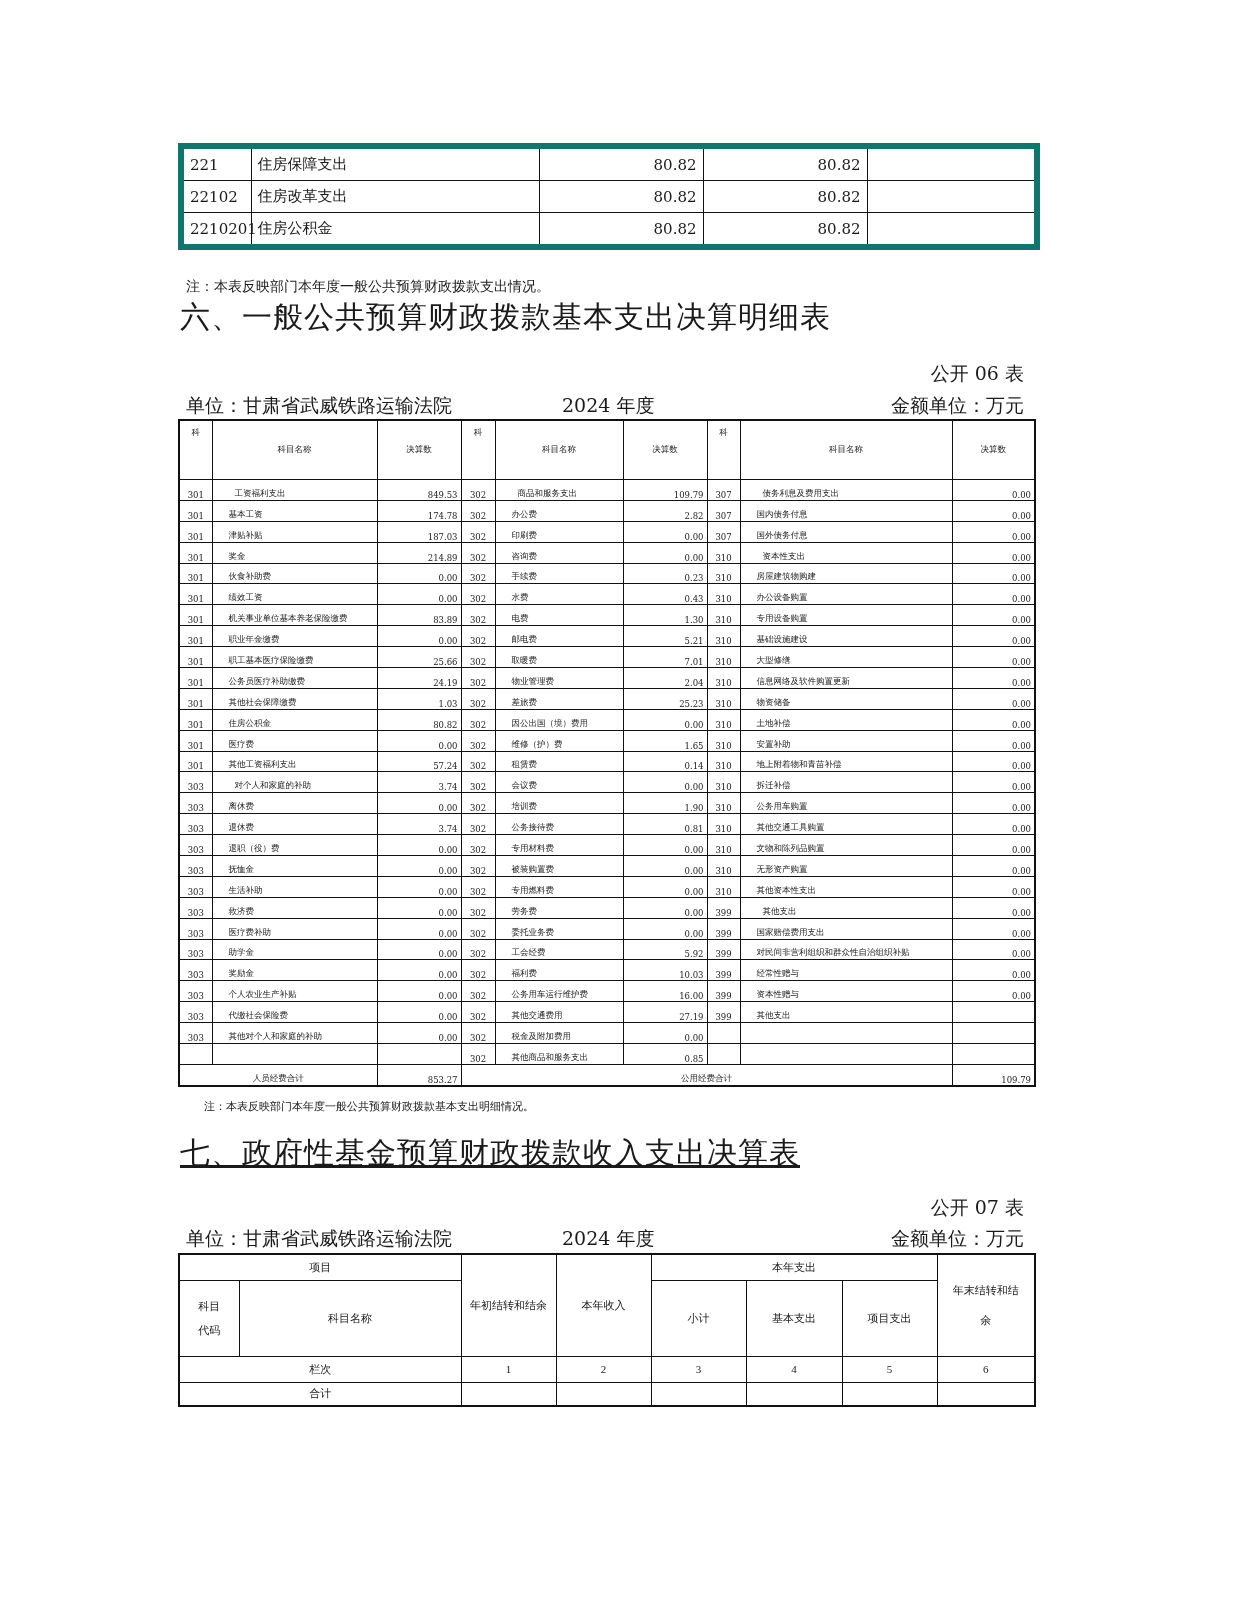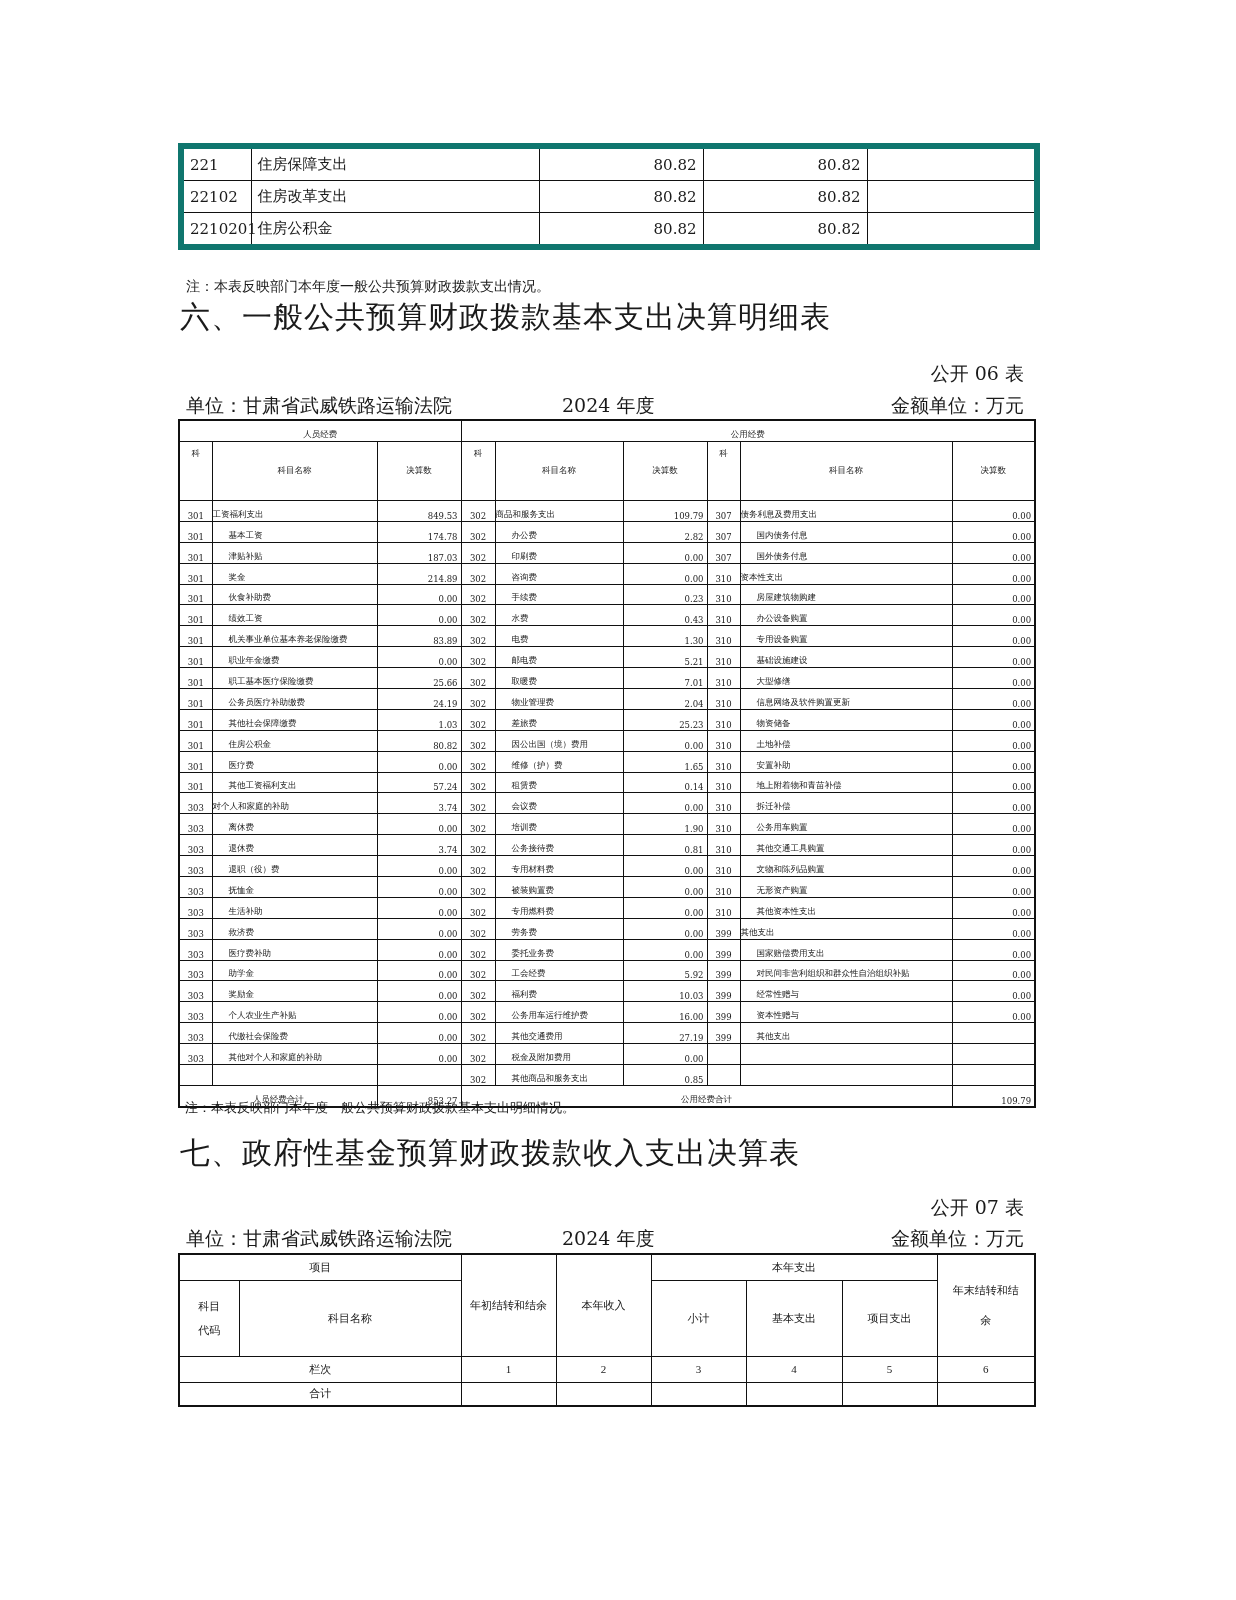--- a/index.html
+++ b/index.html
@@ -15,21 +15,21 @@
   .meta { font-size: 19px; }
   
   #t6 { left: 178px; top: 419px; width: 856px; border: 2px solid #111; }
   #t6 td { border: 1.5px solid #111; font-size: 8.5px; padding: 0 3px; height: 19.9px; vertical-align: bottom; white-space: nowrap; overflow: hidden; }
   #t6 td.c { text-align: center; }
   #t6 td.r { text-align: right; }
   #t6 tr.hdr1 td { height: 20px; text-align: center; vertical-align: bottom; }
   #t6 tr.hdr2 td { height: 52px; text-align: center; vertical-align: middle; }
   #t6 tr.tot td { height: 20px; }
   #t6 .ind { padding-left: 16px; }
-  #t6 .top { padding-left: 0; }
+  #t6 .top { padding-left: 22px; }
   
   #t7 { left: 178px; top: 1253px; width: 856px; border: 2px solid #111; font-family: Liberation Serif, serif; }
   #t7 td { border: 1.5px solid #111; font-size: 11px; text-align: center; vertical-align: middle; padding: 0 2px; }
 </style>
 </head>
 <body>
 
 <table id="t5" class="abs">
   <colgroup>
       <col style="width:70px">
@@ -76,24 +76,20 @@
       <col style="width:165px">
       <col style="width:84px">
     <col style="width:34px">
       <col style="width:128px">
       <col style="width:84px">
     <col style="width:33px">
       <col style="width:212px">
       <col style="width:83px">
   </colgroup>
   <tbody id="t6-body">
-    <tr class="hdr1">
-      <td colspan="3">人员经费</td>
-      <td colspan="6">公用经费</td>
-    </tr>
     <tr class="hdr2">
       <td style="vertical-align:top;padding-top:6px;">科</td>
       <td>科目名称</td>
       <td>决算数</td>
       <td style="vertical-align:top;padding-top:6px;">科</td>
       <td>科目名称</td>
       <td>决算数</td>
       <td style="vertical-align:top;padding-top:6px;">科</td>
       <td>科目名称</td>
       <td>决算数</td>
@@ -409,23 +405,23 @@
     </tbody>
   <tbody>
     <tr class="tot">
       <td colspan="2" class="c">人员经费合计</td>
       <td class="r">853.27</td>
       <td colspan="5" class="c">公用经费合计</td>
       <td class="r">109.79</td>
     </tr>
   </tbody>
 </table>
-<div class="abs" style="left:185px; top:1099px; font-size:13px;">注：本表反映部门本年度一般公共预算财政拨款基本支出明细情况。</div>
-
-<div class="abs section-title" style="left:180px; top:1133px;">七、政府性基金预算财政拨款收入支出决算表</div>
+<div class="abs" style="left:204px; top:1099px; font-size:11px;">注：本表反映部门本年度一般公共预算财政拨款基本支出明细情况。</div>
+
+<div class="abs section-title" style="left:180px; top:1133px;text-decoration:underline;">七、政府性基金预算财政拨款收入支出决算表</div>
 <div class="abs meta" style="right:212px; top:1195px;">公开 07 表</div>
 <div class="abs meta" style="left:186px; top:1226px;">单位：甘肃省武威铁路运输法院</div>
 <div class="abs meta" style="left:562px; top:1226px;">2024 年度</div>
 <div class="abs meta" style="right:212px; top:1226px;">金额单位：万元</div>
 
 <table id="t7" class="abs">
   <colgroup>
     <col style="width:60px">
       <col style="width:222px">
       <col style="width:95px">

